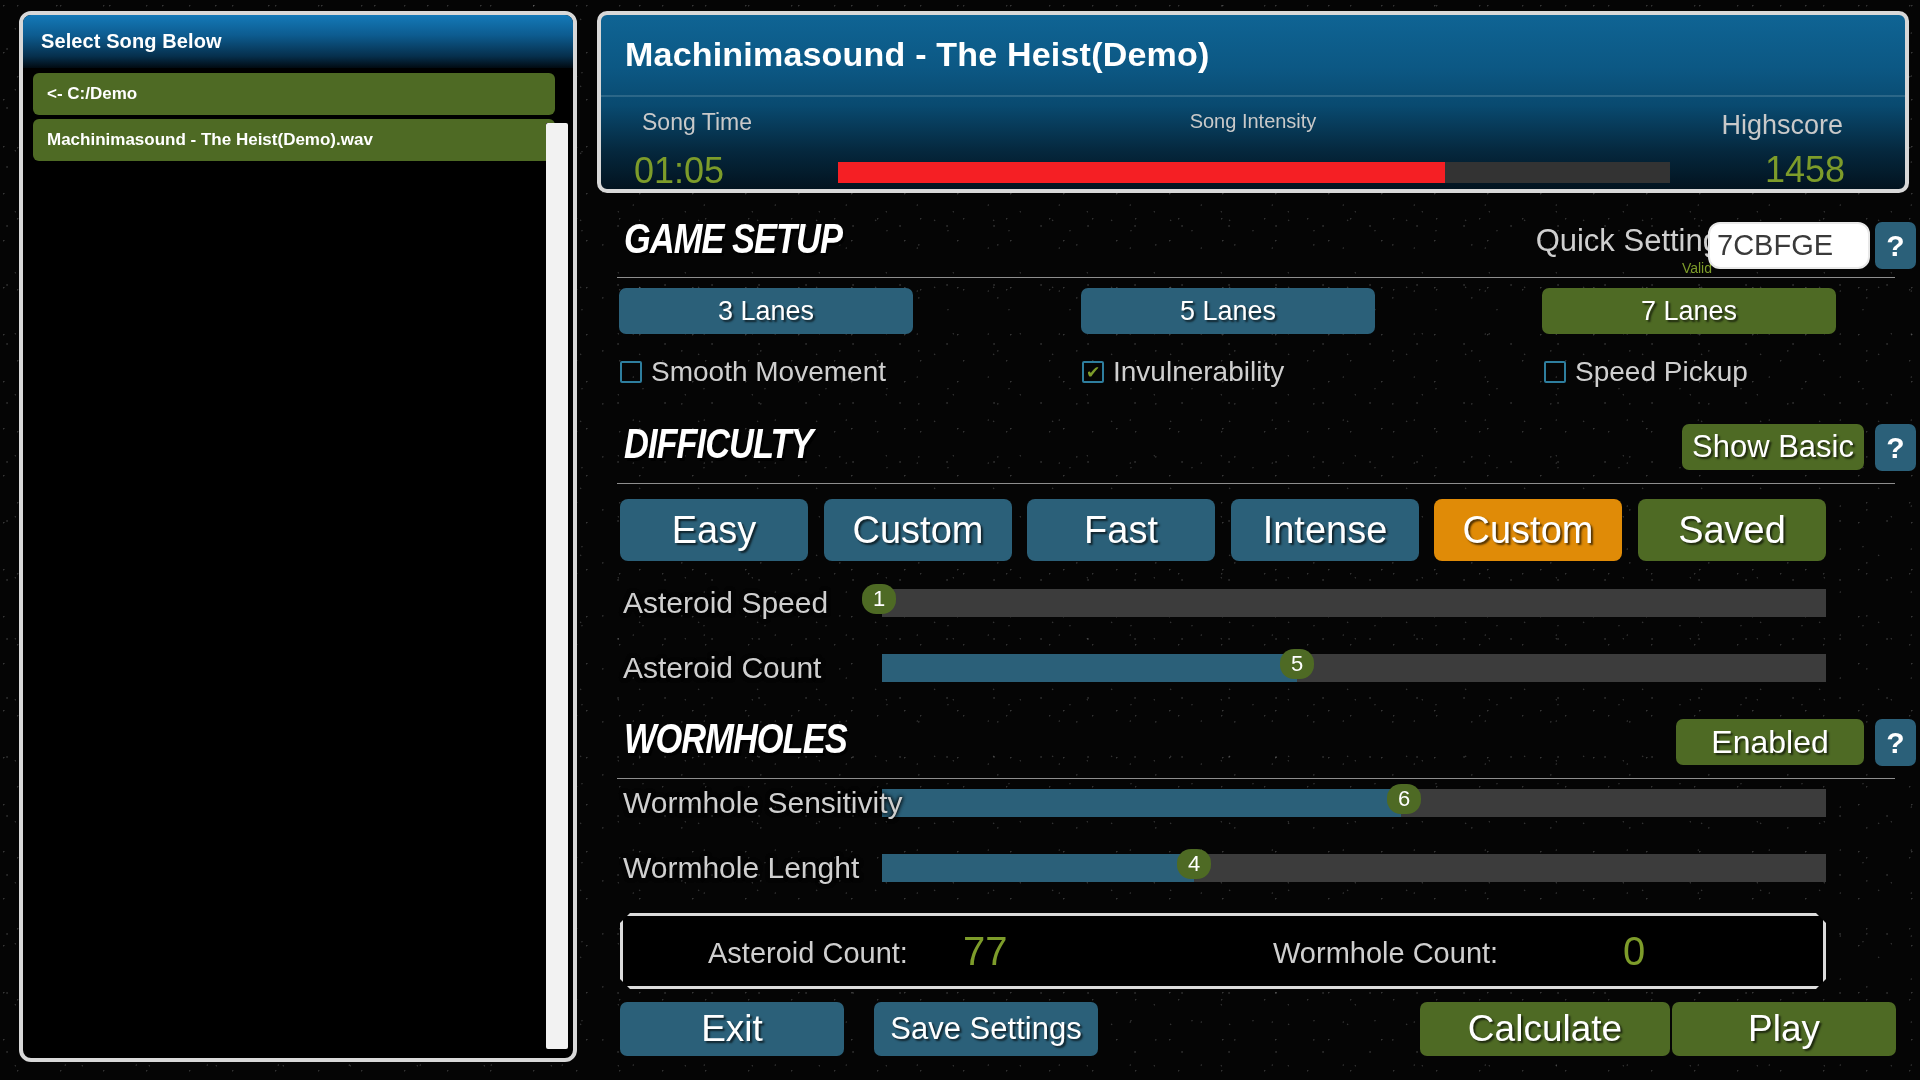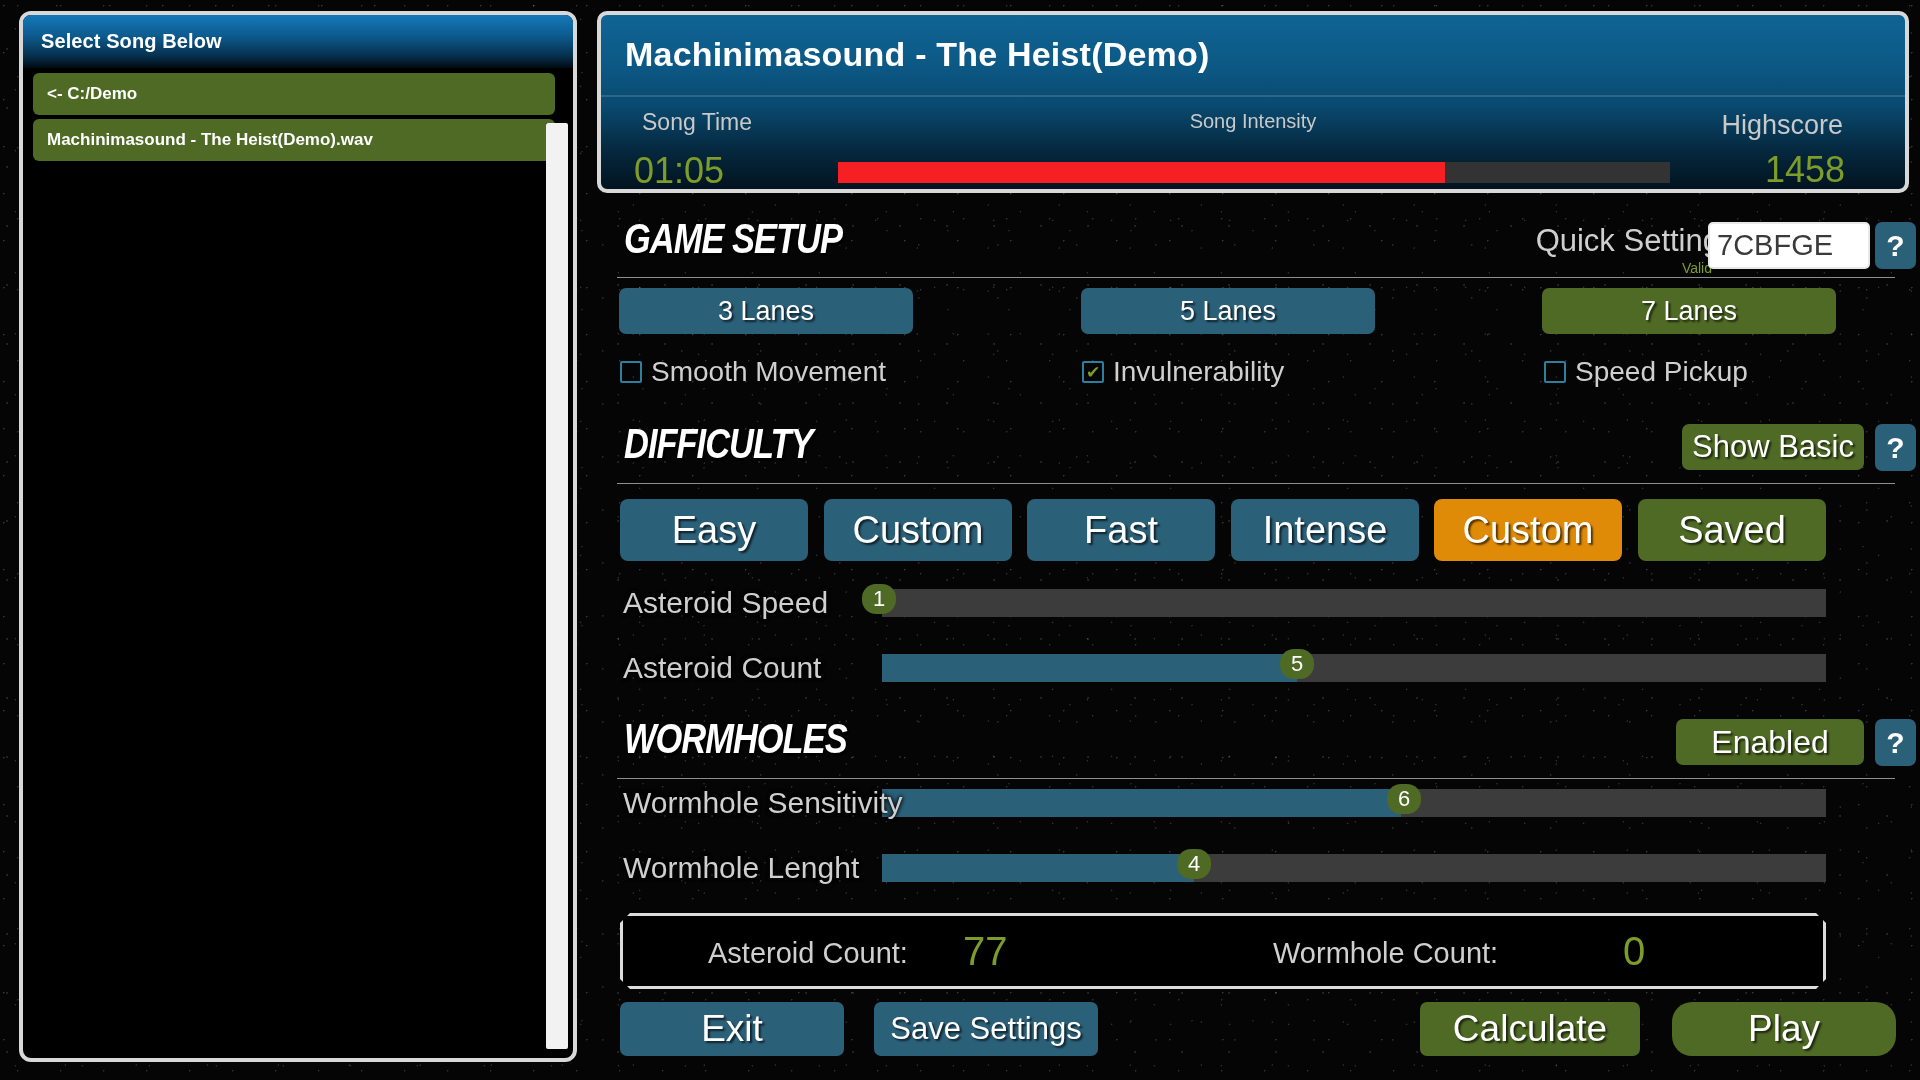--- a/index.html
+++ b/index.html
@@ -247,21 +247,21 @@
     color: #7d9c2a;
     font-size: 14px;
     white-space: nowrap;
   }
   #quick-setting-input {
     position: absolute;
     right: 50px; top: 7px;
     width: 162px; height: 47px;
     background: #ffffff;
     border: 2px solid #e8e8e8;
-    border-radius: 5px;
+    border-radius: 12px;
     color: #3a3a3a;
     font-size: 29px;
     font-family: "Liberation Sans", sans-serif;
     padding: 0 7px;
   }
   .help-btn {
     position: absolute;
     width: 41px; height: 47px;
     background: #2b6079;
     border-radius: 7px;
@@ -348,22 +348,22 @@
   }
   #sum-ast-label { left: 56px; margin-left: 29px; }
   #sum-ast-value { left: 340px; }
   #sum-wh-label  { left: 650px; }
   #sum-wh-value  { left: 1000px; }
 
   
   .foot-btn { height: 54px; top: 0; border-radius: 7px; }
   #btn-exit     { left: 28px;  width: 224px; font-size: 37px; }
   #btn-save     { left: 282px; width: 224px; font-size: 31px; }
-  #btn-calc     { left: 828px; width: 220px; font-size: 37px; }
-  #btn-play     { left: 1080px; width: 224px; font-size: 37px; border-radius: 20px; }
+  #btn-calc     { left: 828px; width: 250px; font-size: 37px; }
+  #btn-play     { left: 1080px; width: 224px; font-size: 37px; }
 </style>
 </head>
 <body>
 
 <div id="root">
 
   <div id="song-panel">
     <div id="song-panel-header">
       <span class="hdr-text">Select Song Below</span>
     </div>

